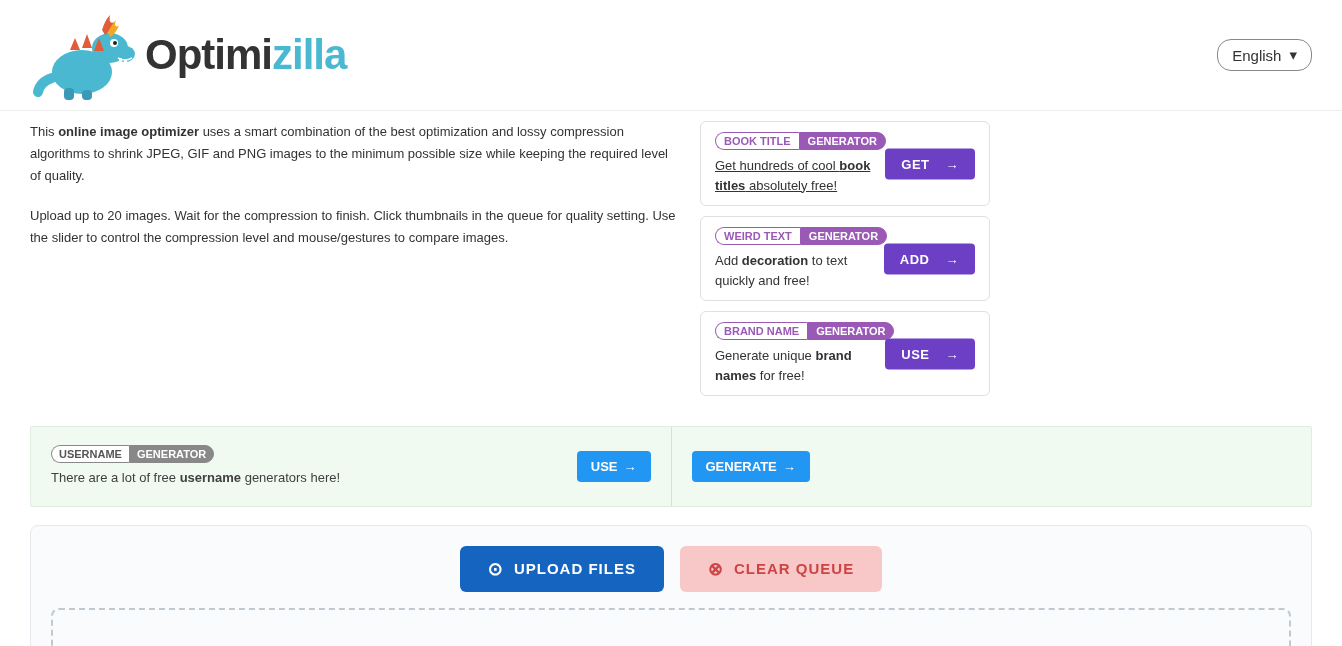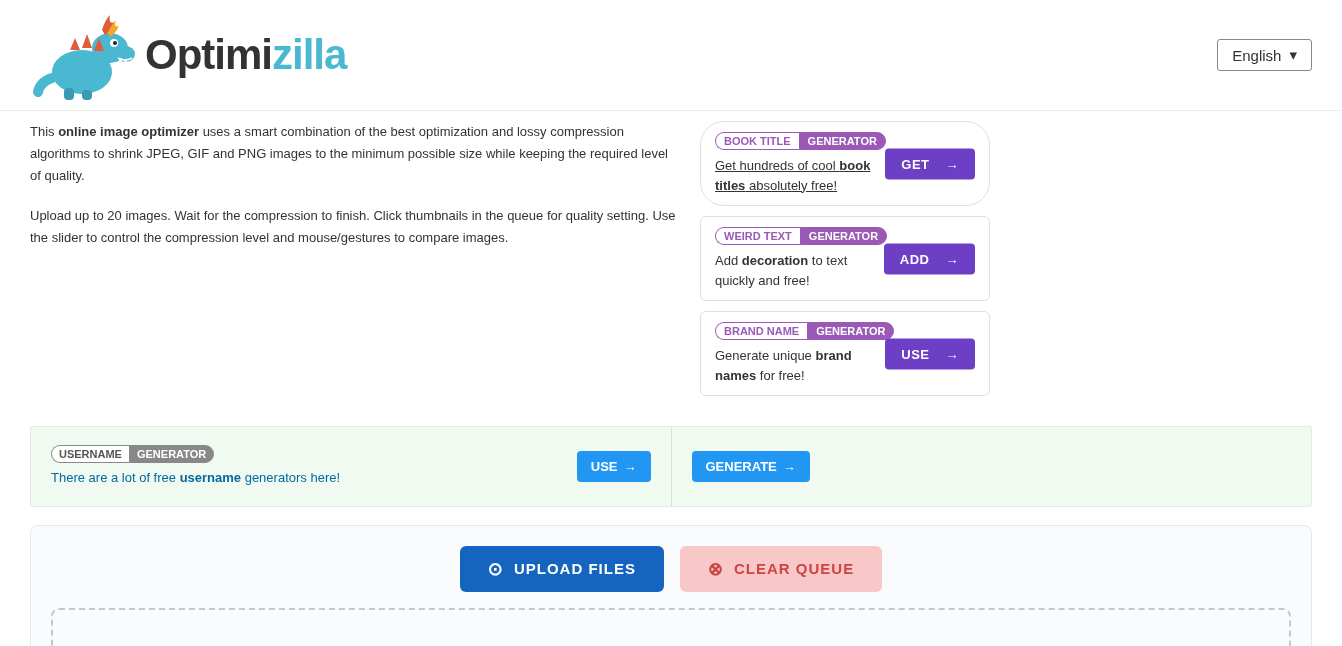--- a/index.html
+++ b/index.html
@@ -15,21 +15,21 @@
     }
     .logo-area {
       display: flex;
       align-items: center;
     }
 
     .language-select {
       display: flex;
       align-items: center;
       border: 1.5px solid #888;
-      border-radius: 3px;
+      border-radius: 14px;
       padding: 6px 14px;
       cursor: pointer;
       font-size: 15px;
       gap: 8px;
       background: #fff;
     }
     .language-select span { font-size: 15px; }
 
     
     .main-layout {
@@ -108,21 +108,21 @@
       align-items: center;
       gap: 16px;
       position: relative;
     }
     .banner-item + .banner-item {
       border-left: 1px solid #cde8cd;
     }
     .banner-item-text { flex: 1; }
     .banner-item-label {
       font-size: 13px;
-      color: #0369a1;
+      color: #404040;
       line-height: 1.5;
     }
     .banner-item-label strong { font-weight: bold; }
     .banner-btn {
       background: #2196F3;
       color: #fff;
       border: none;
       border-radius: 4px;
       padding: 8px 14px;
       font-size: 13px;
@@ -295,21 +295,21 @@
     <p class="description">
       <span>This </span><strong>online image optimizer</strong><span> uses a smart combination of the best optimization and lossy compression algorithms to shrink JPEG, GIF and PNG images to the minimum possible size while keeping the required level of quality.</span>
     </p>
     <p class="description">
       <span>Upload up to 20 images. Wait for the compression to finish. Click thumbnails in the queue for quality setting. Use the slider to control the compression level and mouse/gestures to compare images.</span>
     </p>
   </div>
 
   <div class="right-sidebar">
 
-    <div class="gen-card" style="position:relative;border-radius:24px;">
+    <div class="gen-card" style="position:relative;">
       <div style="display:flex;align-items:center;margin-bottom:6px;">
         <div style="display:flex;align-items:center;">
           <span class="gen-label-left">BOOK TITLE</span>
             <span class="gen-label-right">GENERATOR</span>
         </div>
       </div>
       <div class="gen-desc" style="max-width:160px;text-decoration:underline;">
         Get hundreds of cool <strong>book titles</strong> absolutely free!
       </div>
       <button class="gen-btn" style="top:50%;transform:translateY(-50%);">

